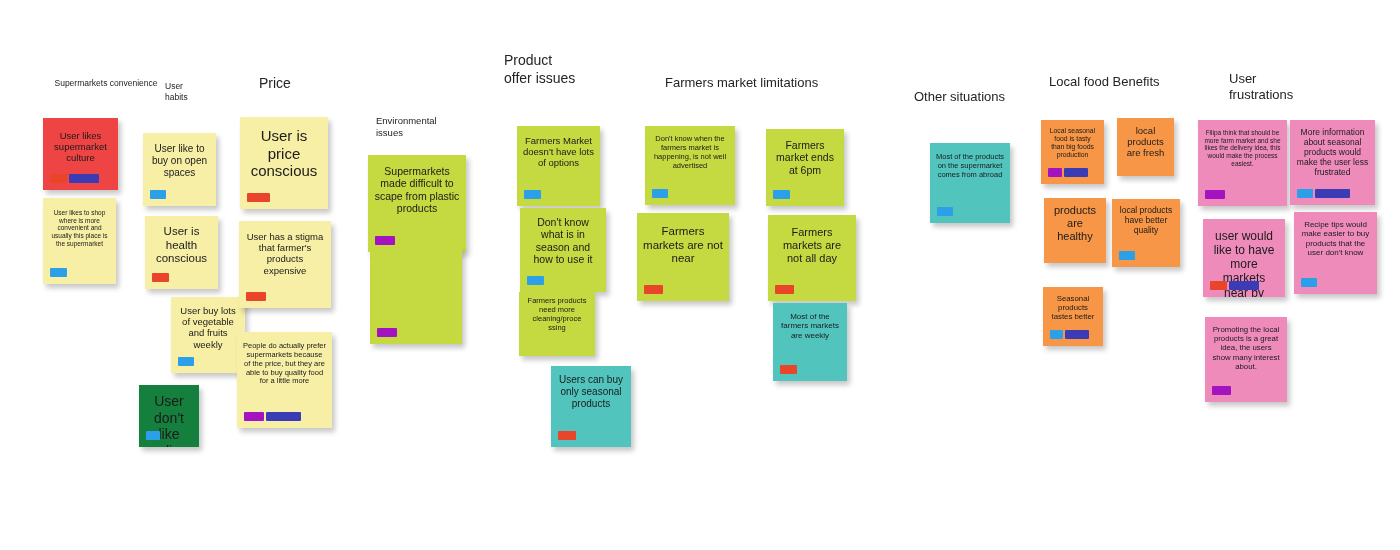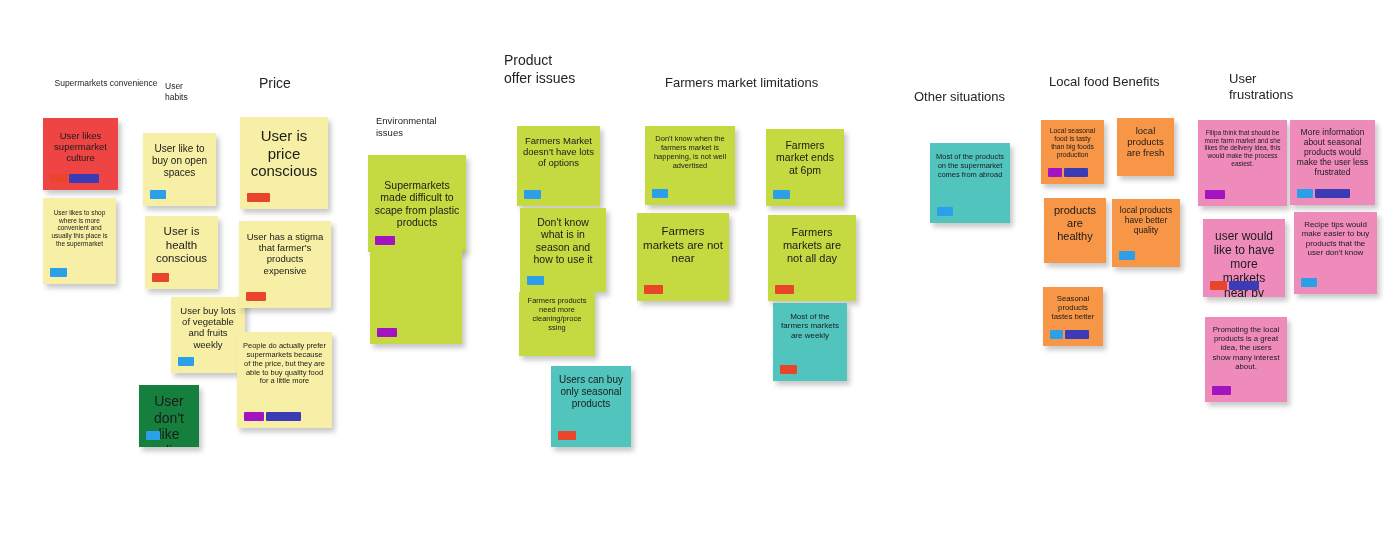--- a/index.html
+++ b/index.html
@@ -128,21 +128,21 @@
         <span class="tag" style="background: rgb(232, 69, 43); width: 20px;"></span>
       </div>
     </div>
     <div class="note" style="left: 237px; top: 332px; width: 95px; height: 96px; background: rgb(247, 239, 165); font-size: 7.5px; padding-top: 10px;">
       <span class="note-text">People do actually prefer supermarkets because of the price, but they are able to buy quality food for a little more</span>
       <div class="tags">
         <span class="tag" style="background: rgb(163, 19, 191); width: 20px;"></span>
         <span class="tag" style="background: rgb(59, 59, 181); width: 35px;"></span>
       </div>
     </div>
-    <div class="note" style="left: 368px; top: 155px; width: 98px; height: 97px; background: rgb(196, 218, 64); font-size: 10.5px; padding-top: 24px;">
+    <div class="note" style="left: 368px; top: 155px; width: 98px; height: 97px; background: rgb(196, 218, 64); font-size: 10.5px; padding-top: 10px;">
       <span class="note-text">Supermarkets made difficult to scape from plastic products</span>
       <div class="tags">
         <span class="tag" style="background: rgb(163, 19, 191); width: 20px;"></span>
       </div>
     </div>
     <div class="note" style="left: 370px; top: 248px; width: 92px; height: 96px; background: rgb(196, 218, 64); font-size: 8.5px; padding-top: 10px;">
       <div class="tags">
         <span class="tag" style="background: rgb(163, 19, 191); width: 20px;"></span>
       </div>
     </div>

